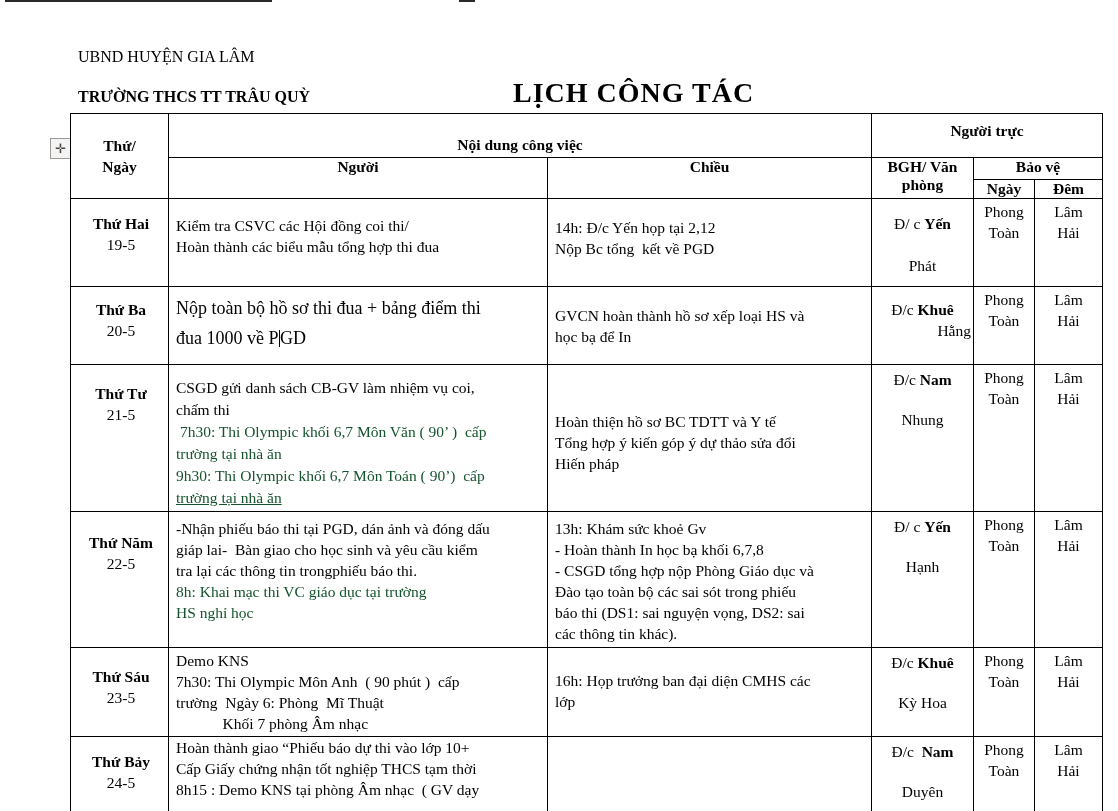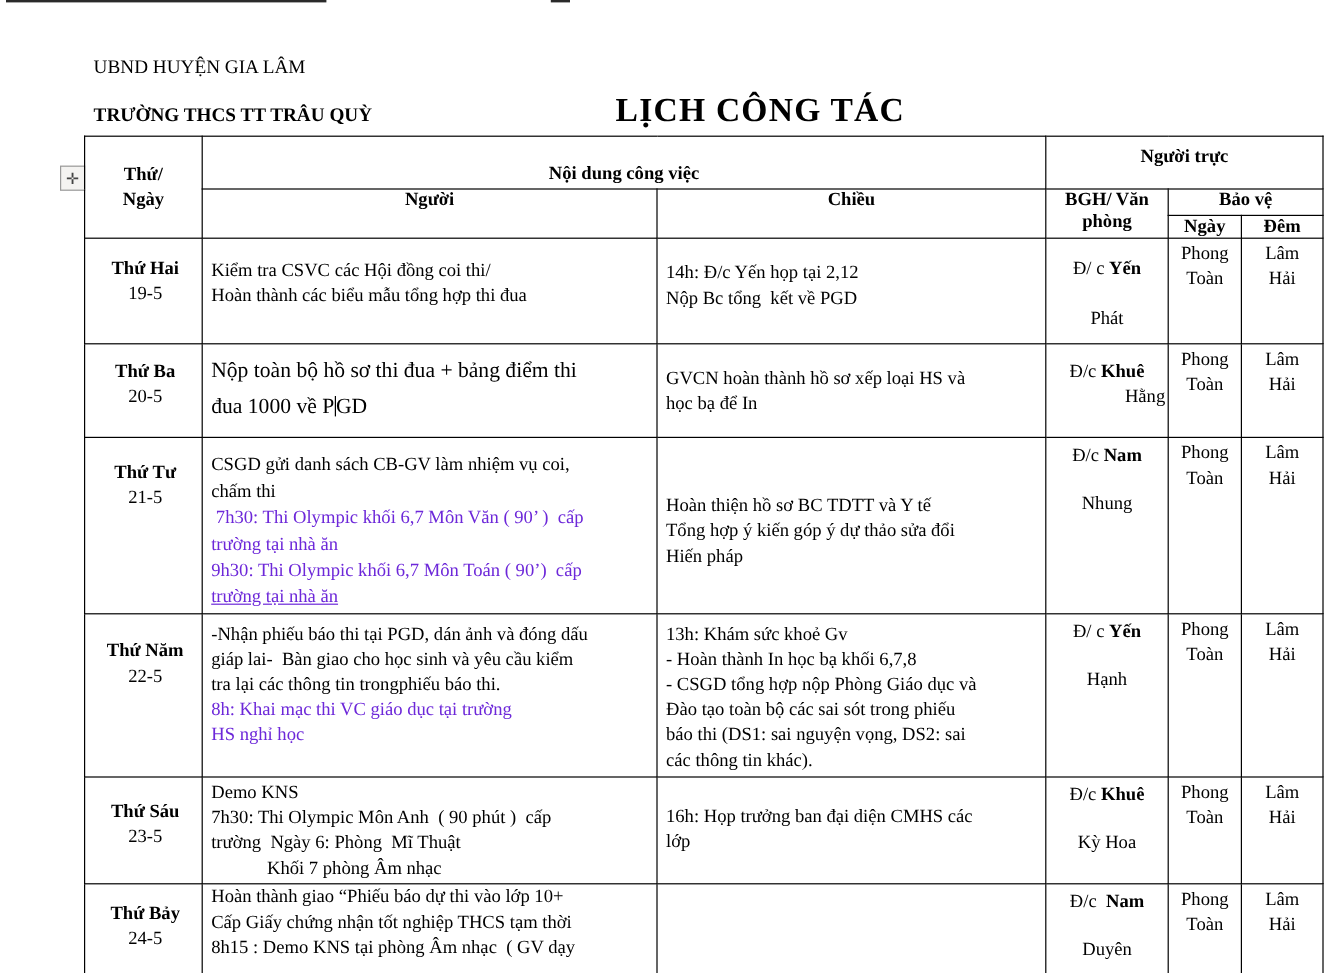--- a/index.html
+++ b/index.html
@@ -19,21 +19,21 @@
   th{font-weight:bold;text-align:center;padding:2px;}
   .hrA{height:44px;} .hrB{height:22px;} .hrC{height:19px;}
   .hrB th,.hrC th{line-height:18px;padding:0 2px;}
   .th-nguoitruc{vertical-align:top;padding-top:6px !important;}
   .th-content{vertical-align:bottom;padding-bottom:2px !important;}
   .th-day{vertical-align:middle;}
   .r0{height:88px;}.r1{height:78px;padding-left:18px;}.r2{height:145px;}.r3{height:136px;}.r4{height:84px;}.r5{height:80px;}
   .day{text-align:center;}
   .day .dn{font-weight:bold;}
   .cline{white-space:pre-wrap;}
-  .red{color:#6d28d9;}
+  .red{color:#14532d;}
   .und{text-decoration:underline;}
   .big{font-size:18px;line-height:30px;}
   .lh22 .cline{line-height:22px;}
   .bgh{text-align:center;padding-left:2px;padding-right:2px;}
   .bgh .bn{font-weight:bold;margin-top:15px;}
   .bgh .left{text-align:right;padding-left:3px;}
   .gap{height:19px;} .gap21{height:21px;}
   .guard{text-align:center;padding:2px 1px;}
   .caret{display:inline-block;width:1.5px;height:17px;background:#000;vertical-align:-3px;}
   .pt0{padding-top:0 !important}.pt2{padding-top:2px !important}.pt4{padding-top:4px !important}

